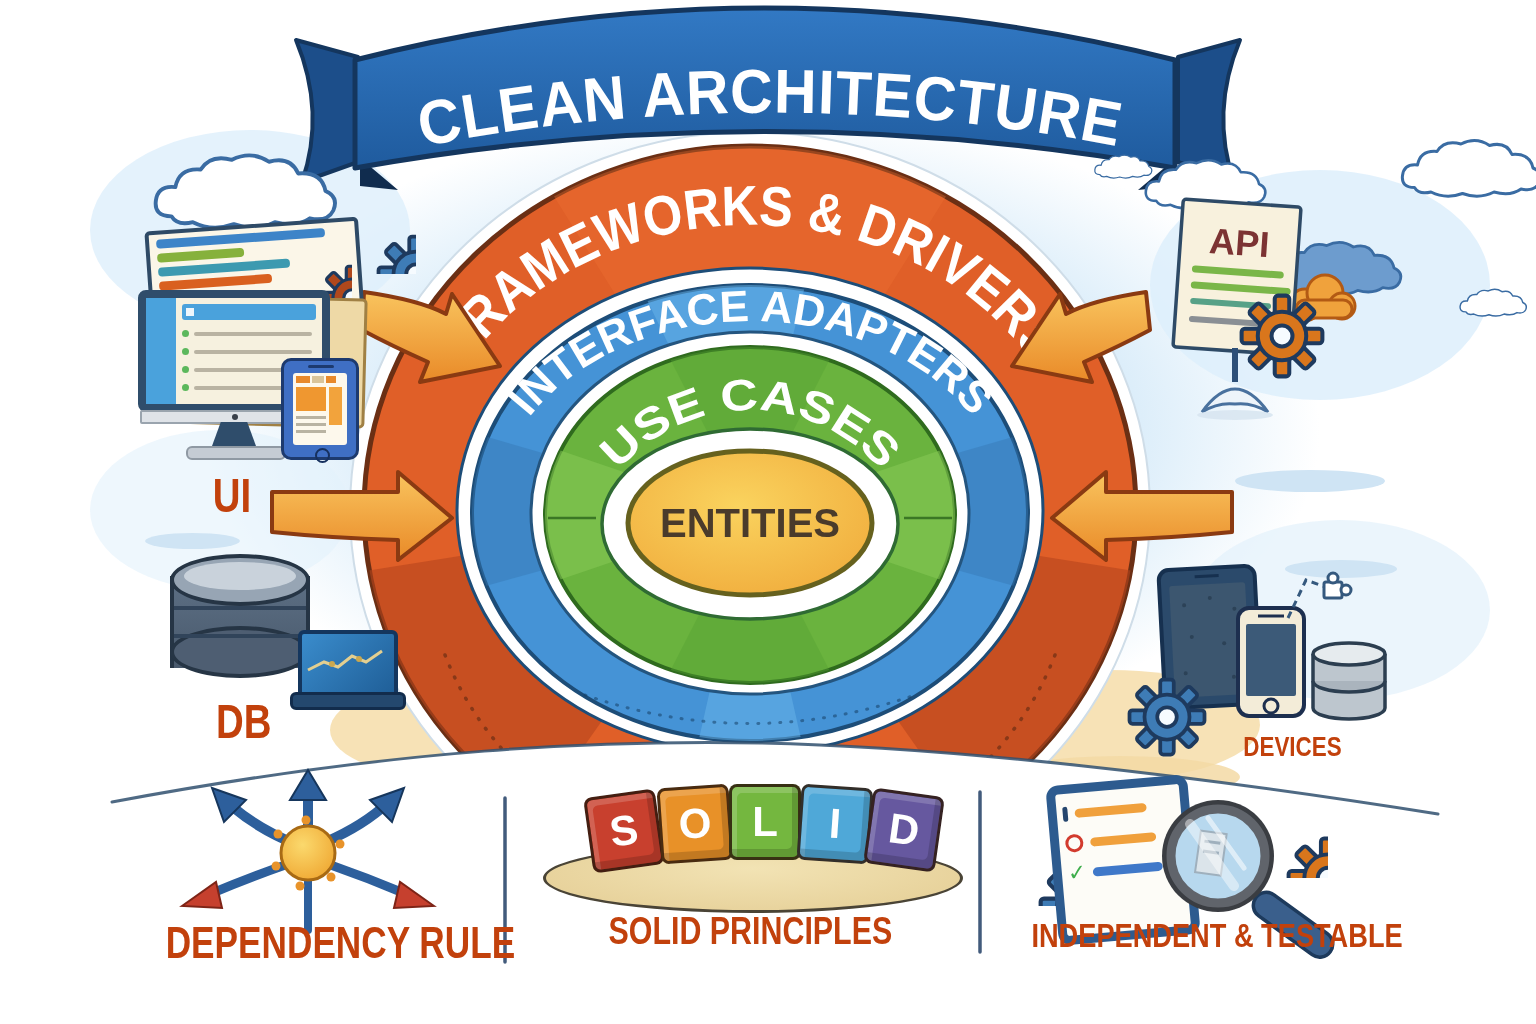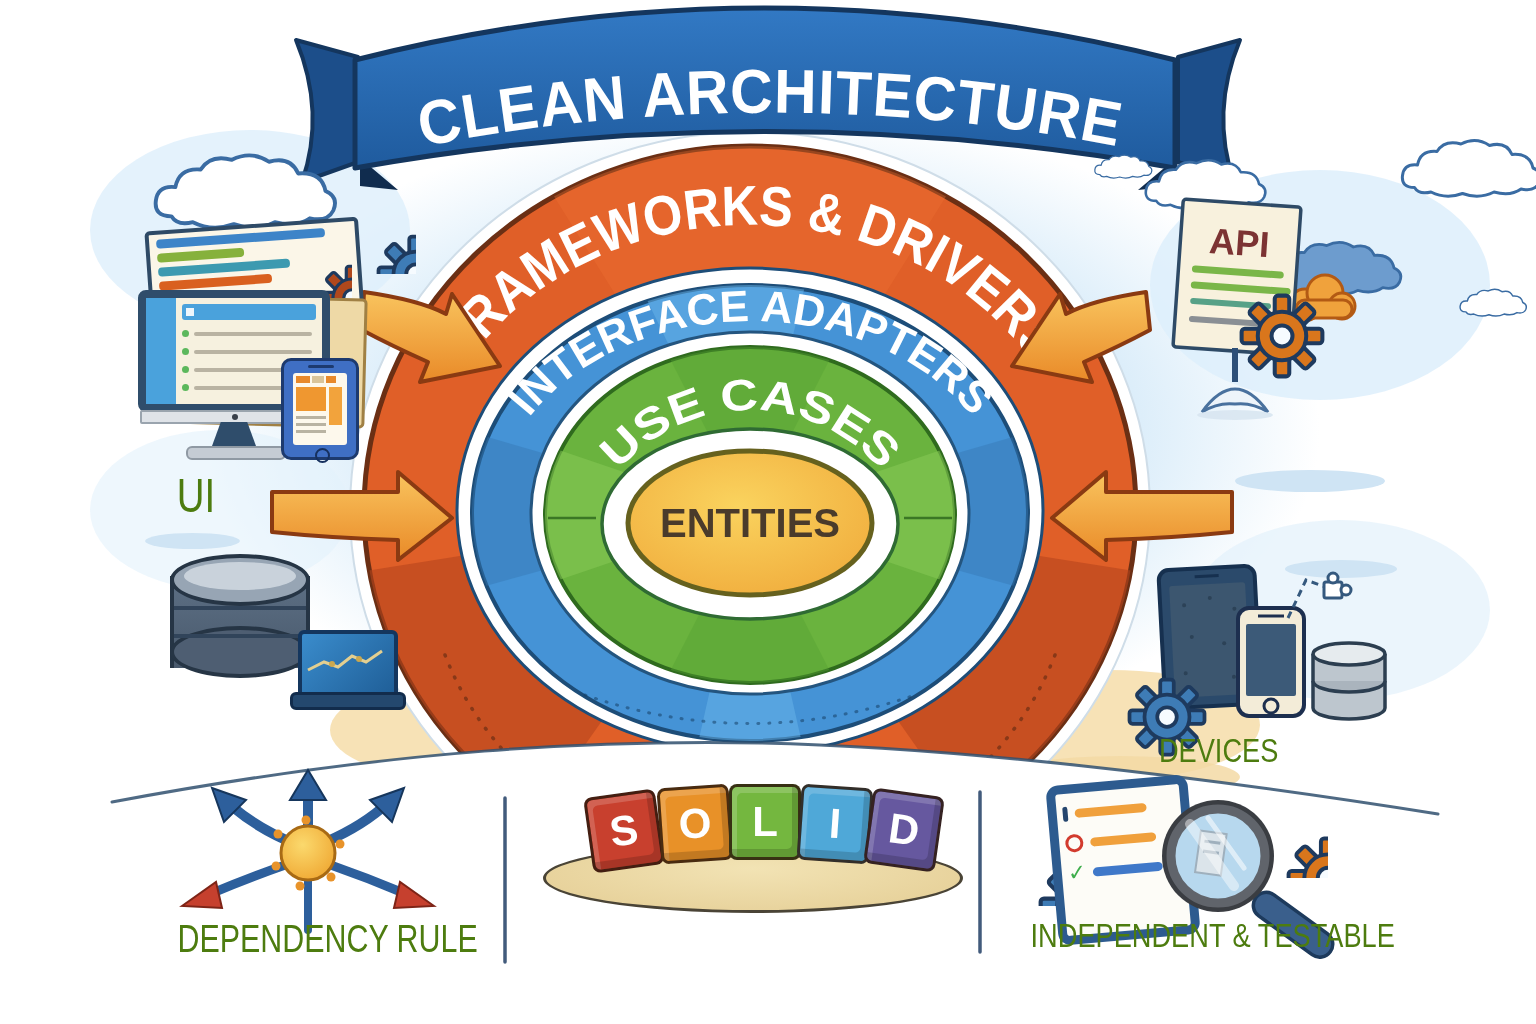--- a/index.html
+++ b/index.html
@@ -1,21 +1,21 @@
 <!DOCTYPE html>
 <html><head>
 <meta charset="utf-8">
 <style>
   html,body{margin:0;padding:0;background:#e8e8e8}
   #stage{position:relative;width:1536px;height:1024px;background:#ffffff;overflow:hidden;
          font-family:"Liberation Sans","DejaVu Sans",sans-serif;}
   .abs{position:absolute}
   .wash{position:absolute;border-radius:50%}
   svg text{font-family:"Liberation Sans","DejaVu Sans",sans-serif;font-weight:700}
-  .cap{position:absolute;font-weight:400;color:#4d7c0f;white-space:nowrap}
+  .cap{position:absolute;font-weight:700;color:#c2410c;text-align:center;white-space:nowrap}
   .cap>span{display:inline-block;transform:scaleX(.8);transform-origin:center}
   .cap2>span{white-space:normal;line-height:1.05}
   
   .bar{height:9px;border-radius:4px;margin:5px 7px}
   
   .mon-row{position:absolute;display:flex;align-items:center;gap:5px}
   .dot{width:7px;height:7px;border-radius:50%;background:#5cb85c}
   .mline{height:4px;background:#b9b3a2;border-radius:2px}
   
   .block{position:absolute;width:66px;height:70px;border:3px solid rgba(45,25,12,.85);border-radius:8px;
@@ -251,20 +251,23 @@
     <div class="abs" style="left:8px;top:0;width:92px;height:62px;background:linear-gradient(135deg,#3a8ccc,#1f5e97);border:4px solid #14365e;border-radius:6px">
       <svg width="92" height="56" viewBox="0 0 92 56">
           <polyline points="6,36 22,28 36,33 50,22 64,28 80,17" fill="none" stroke="#e3cf90" stroke-width="3"></polyline>
         <circle cx="30" cy="30" r="3" fill="#caa84f"></circle>
           <circle cx="57" cy="25" r="3" fill="#caa84f"></circle>
         </svg>
     </div>
     <div class="abs" style="left:0;top:62px;width:110px;height:12px;background:#24486e;border:3px solid #122c4c;border-radius:6px"></div>
   </div>
 
+  <div class="cap" style="left:184px;top:694px;width:120px;font-size:48px">
+    <span>DB</span>
+  </div>
 
   <svg class="abs" style="left:1120px;top:130px" width="320" height="300" viewBox="0 0 320 300" overflow="visible">
     <use href="#cloud" x="0" y="0" width="140" height="56" color="#6d9cce" transform="translate(148,110)"></use>
     <g fill="#f0a23c" stroke="#b35a14" stroke-width="3">
       <circle cx="185" cy="175" r="16"></circle>
         <circle cx="205" cy="163" r="18"></circle>
         <circle cx="222" cy="176" r="13"></circle>
       <rect x="176" y="170" width="56" height="18" rx="9"></rect>
     </g>
     <g transform="rotate(4 117 147)">
@@ -313,21 +316,21 @@
     </g>
     <use href="#gear" x="0" y="0" width="78" height="78" color="#3e7cb6" transform="translate(8,118)"></use>
     <g>
       <path d="M168 58 L186 20 L208 28" fill="none" stroke="#35597e" stroke-width="3" stroke-dasharray="7 5"></path>
       <rect x="204" y="22" width="18" height="16" rx="2" fill="#fff" stroke="#35597e" stroke-width="3"></rect>
       <circle cx="213" cy="18" r="5" fill="#fff" stroke="#35597e" stroke-width="3"></circle>
       <circle cx="226" cy="30" r="5" fill="#fff" stroke="#35597e" stroke-width="3"></circle>
     </g>
   </svg>
 
-  <div class="cap" style="left:1144px;top:731px;width:185px;font-size:34px">
+  <div class="cap" style="left:1200px;top:731px;width:185px;font-size:28px">
     <span>DEVICES</span>
   </div>
 
   <svg class="abs" style="left:148px;top:756px" width="334" height="196" viewBox="0 0 334 196">
     <g stroke="#16365c" stroke-width="2">
       <path d="M160 92 L160 38" stroke="#2d5f9c" stroke-width="10" stroke-linecap="round"></path>
       <path d="M160 14 L178 44 L142 44 Z" fill="#2d5f9c"></path>
       <path d="M152 90 Q112 74 86 52" fill="none" stroke="#2d5f9c" stroke-width="10" stroke-linecap="round"></path>
       <path d="M64 32 L98 44 L76 66 Z" fill="#2d5f9c"></path>
       <path d="M168 90 Q208 74 234 52" fill="none" stroke="#2d5f9c" stroke-width="10" stroke-linecap="round"></path>
@@ -343,40 +346,43 @@
       <g fill="#e8932a">
         <circle cx="192" cy="88" r="4.5"></circle>
           <circle cx="183" cy="121" r="4.5"></circle>
           <circle cx="152" cy="130" r="4.5"></circle>
         <circle cx="128" cy="110" r="4.5"></circle>
           <circle cx="130" cy="78" r="4.5"></circle>
           <circle cx="158" cy="64" r="4.5"></circle>
       </g>
     </g>
   </svg>
-  <div class="cap" style="left:140px;top:918px;width:370px;font-size:38px">
+  <div class="cap" style="left:122px;top:918px;width:370px;font-size:44px">
     <span>DEPENDENCY RULE</span>
   </div>
 
   <div class="abs" style="left:543px;top:843px;width:414px;height:64px;border-radius:50%;background:radial-gradient(ellipse at 50% 35%,#f2e3b4,#e4cd94);border:3px solid #4a4436"></div>
   <div class="block" style="left:588px;top:793px;background:#c8402e;transform:rotate(-8deg)">
       <span>S</span>
     </div>
   <div class="block" style="left:659px;top:786px;background:#e89128;transform:rotate(-4deg)">
       <span>O</span>
     </div>
   <div class="block" style="left:729px;top:784px;background:#74b73f;transform:rotate(0deg)">
       <span>L</span>
     </div>
   <div class="block" style="left:799px;top:786px;background:#4fa8d8;transform:rotate(4deg)">
       <span>I</span>
     </div>
   <div class="block" style="left:868px;top:792px;background:#66589f;transform:rotate(8deg)">
       <span>D</span>
     </div>
+  <div class="cap" style="left:560px;top:910px;width:380px;font-size:38px">
+    <span>SOLID PRINCIPLES</span>
+  </div>
 
   <svg class="abs" style="left:996px;top:820px" width="86" height="86" viewBox="-52 -52 104 104">
       <use href="#gear" color="#3e7cb6"></use>
     </svg>
   <div class="abs" style="left:1052px;top:780px;width:142px;height:160px;background:#fdfcf7;border:9px solid #2d5b8f;border-radius:12px;box-sizing:border-box;transform:rotate(-5deg)">
     <div class="chkrow">
         <div style="width:5px;height:15px;background:#25466e;border-radius:3px"></div>
         <div style="width:72px;height:9px;background:#f0a03c;border-radius:5px"></div>
       </div>
     <div class="chkrow">

